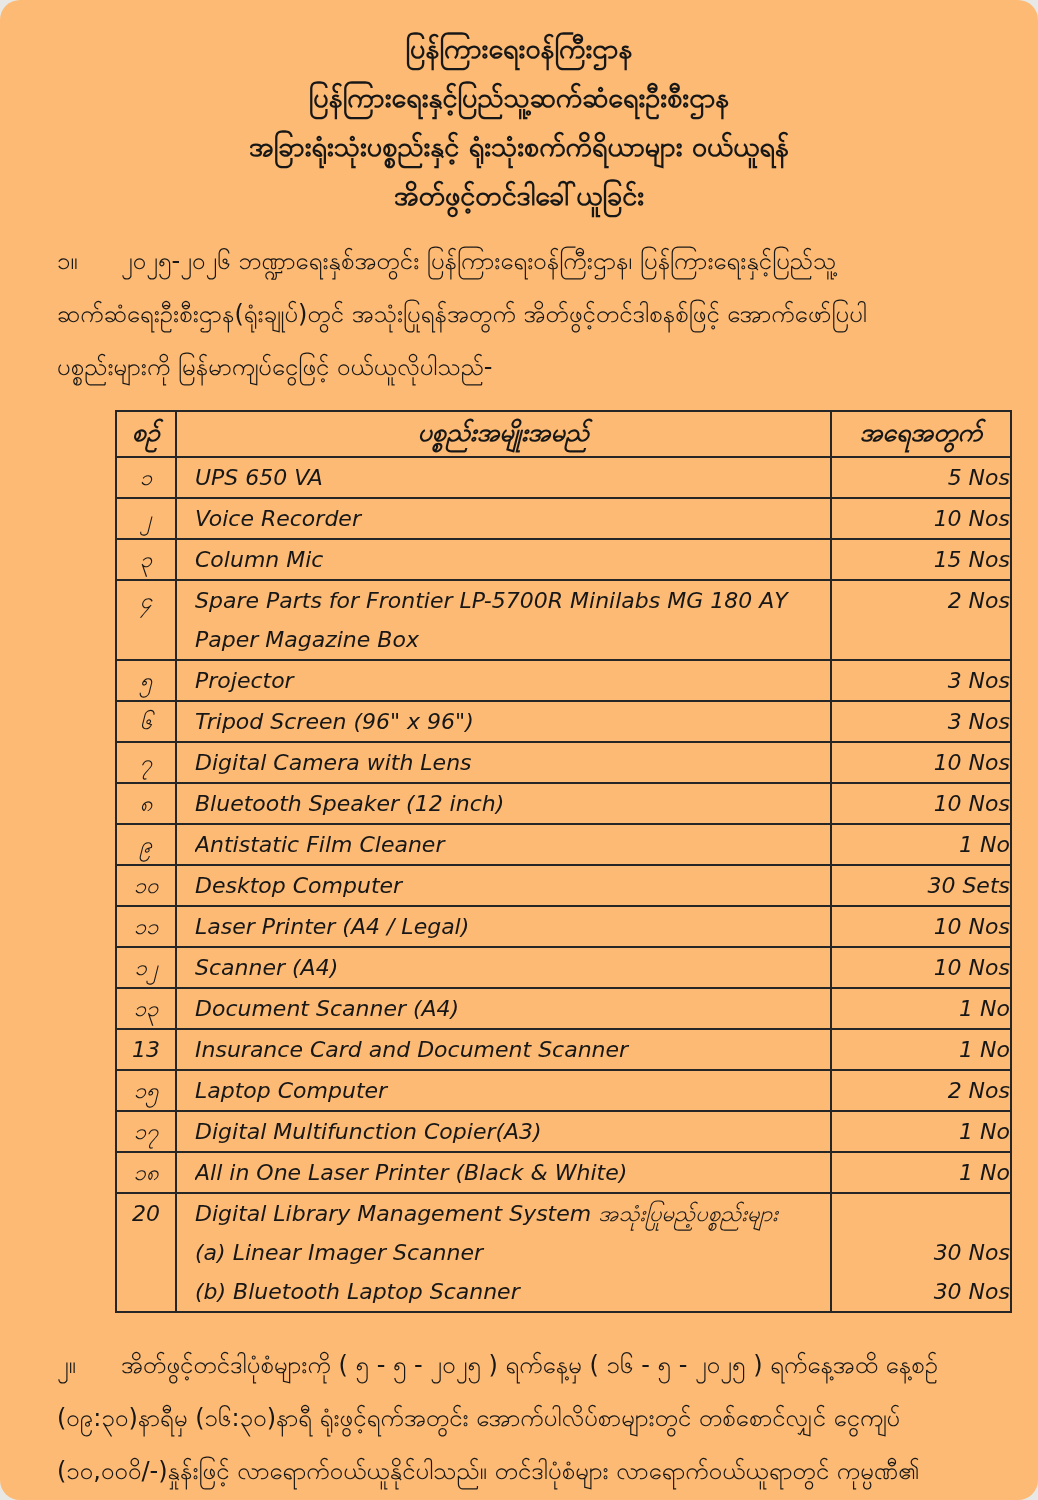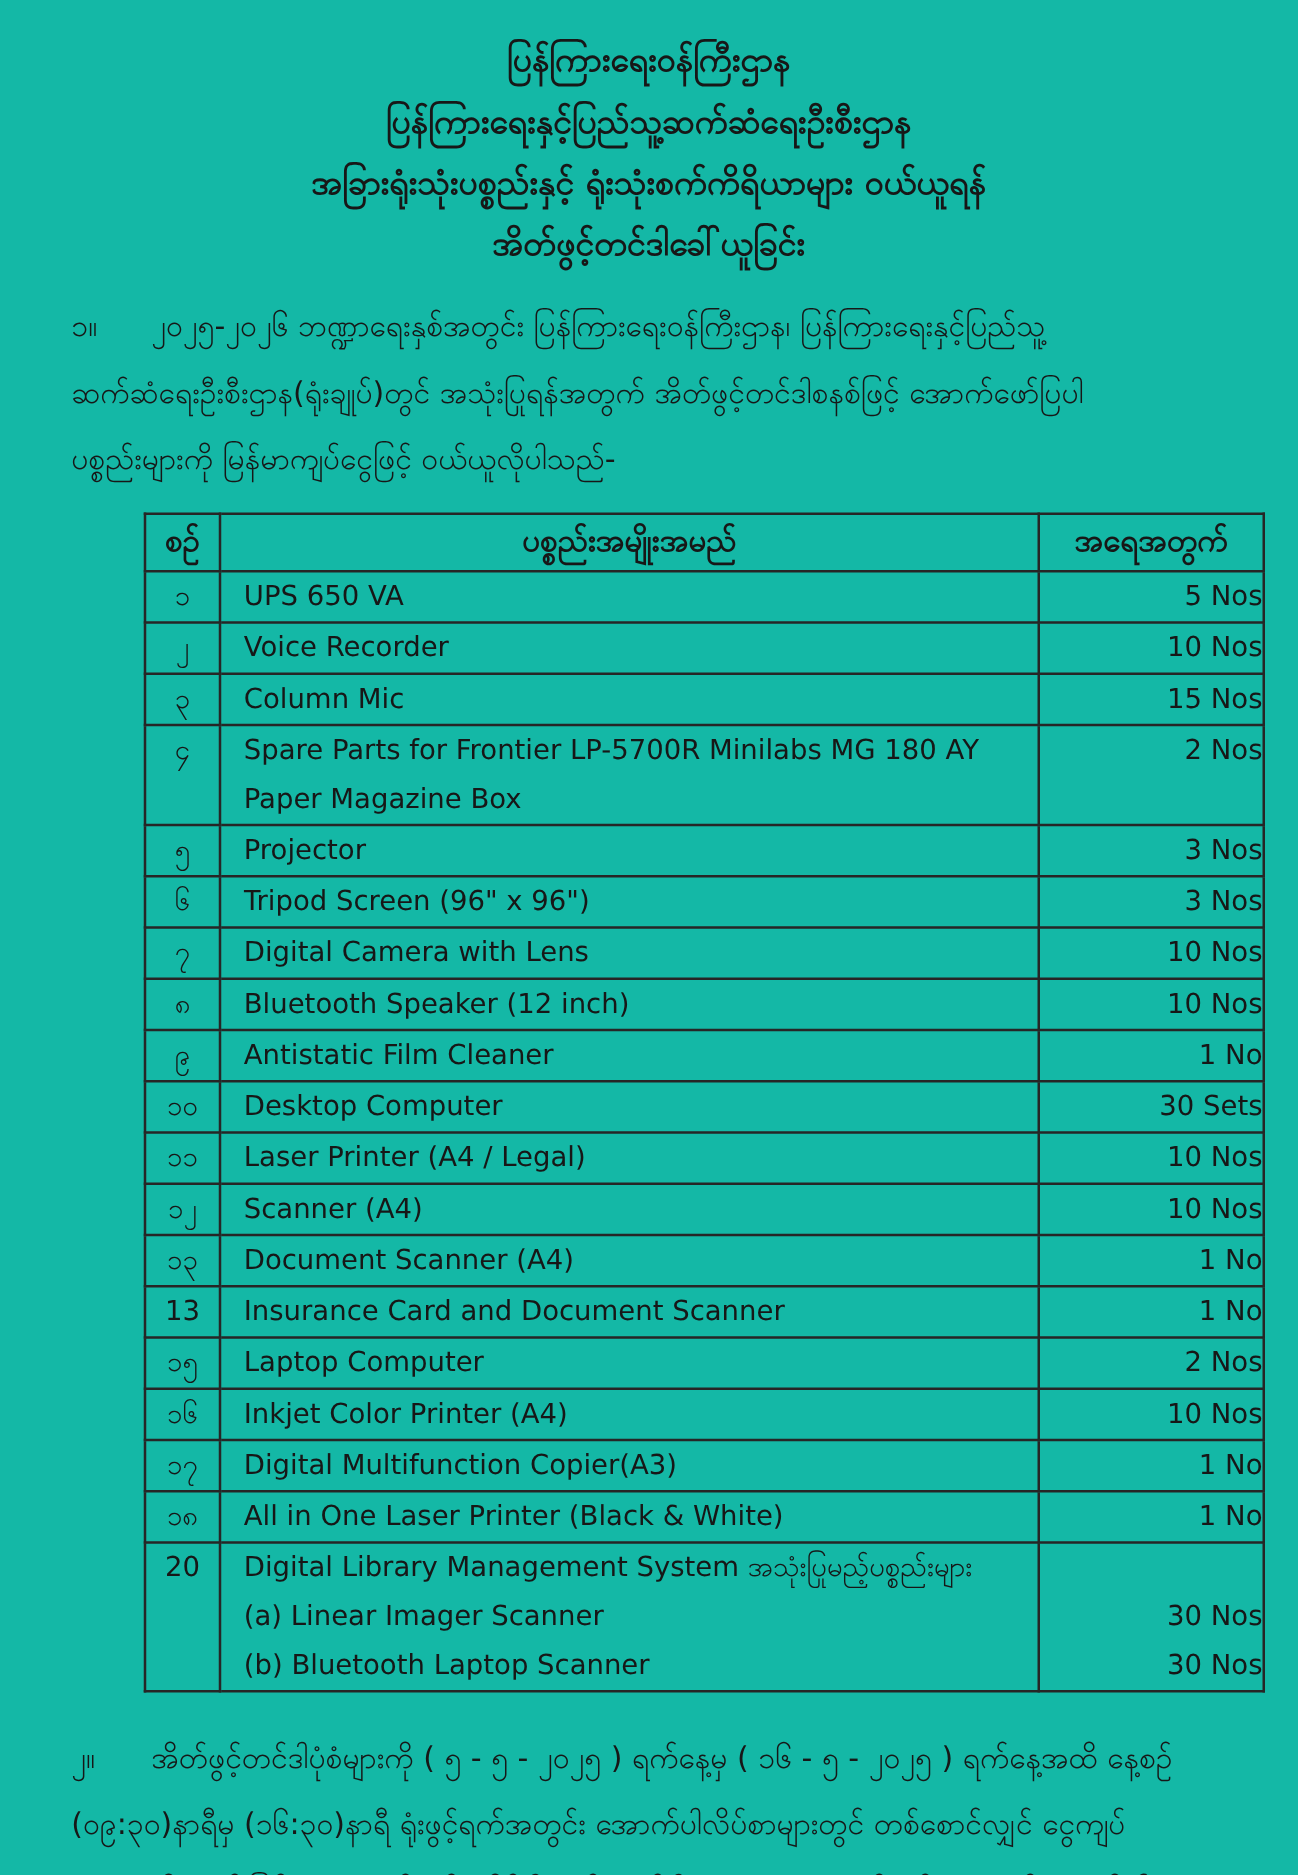--- a/index.html
+++ b/index.html
@@ -5,26 +5,27 @@
   html, body {
     margin: 0;
     padding: 0;
     background: #e8e8e6;
   }
   .page {
     position: relative;
     width: 1038px;
     height: 1500px;
     margin: 0 auto;
-    background: #14b8a6;
+    background: #fdba74;
     box-sizing: border-box;
     padding: 24px 30px 0 57px;
     font-family: "DejaVu Sans", sans-serif;
     color: #171717;
     overflow: hidden;
+    border-radius: 20px;
   }
   .title-block {
     text-align: center;
     font-weight: bold;
     font-size: 27px;
     line-height: 49px;
     margin-right: 27px;
   }
   .title-line { white-space: nowrap; }
   .para {
@@ -40,20 +41,21 @@
   table.items-table {
     border-collapse: collapse;
     table-layout: fixed;
     width: 895px;
     margin: 16px 0 0 58px;
   }
   .items-table th, .items-table td {
     border: 2px solid #262626;
     padding: 0;
     vertical-align: top;
+    font-style: italic;
   }
   .items-table th {
     font-size: 25px;
     font-weight: bold;
     height: 44px;
     vertical-align: middle;
     text-align: center;
   }
   .col-no   { width: 60px; }
   .col-item { width: 655px; }
@@ -266,31 +268,20 @@
           </td>
           <td class="cell-item">
             <div class="cell-line">Laptop Computer</div>
           </td>
           <td class="cell-qty">
             <div class="cell-line">2 Nos</div>
           </td>
         </tr>
         <tr>
           <td class="cell-no">
-            <div class="cell-line">၁၆</div>
-          </td>
-          <td class="cell-item">
-            <div class="cell-line">Inkjet Color Printer (A4)</div>
-          </td>
-          <td class="cell-qty">
-            <div class="cell-line">10 Nos</div>
-          </td>
-        </tr>
-        <tr>
-          <td class="cell-no">
             <div class="cell-line">၁၇</div>
           </td>
           <td class="cell-item">
             <div class="cell-line">Digital Multifunction Copier(A3)</div>
           </td>
           <td class="cell-qty">
             <div class="cell-line">1 No</div>
           </td>
         </tr>
         <tr>

